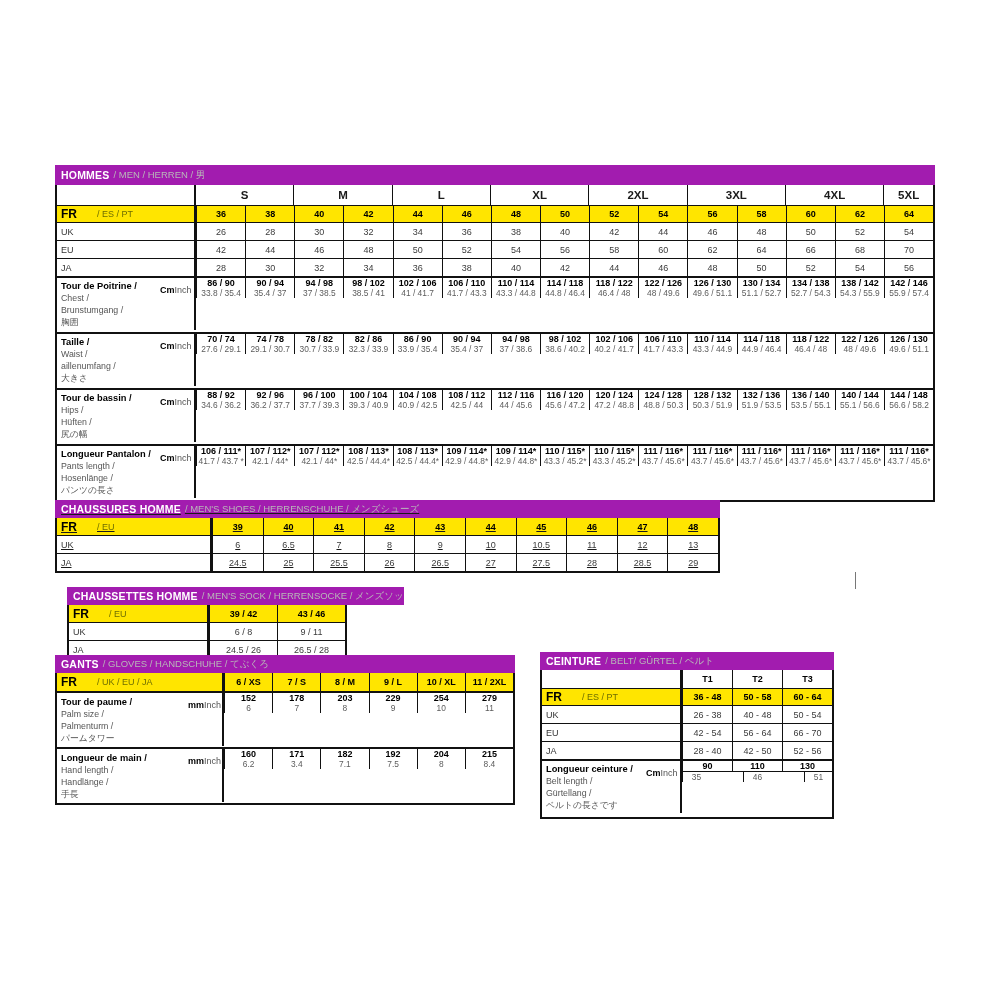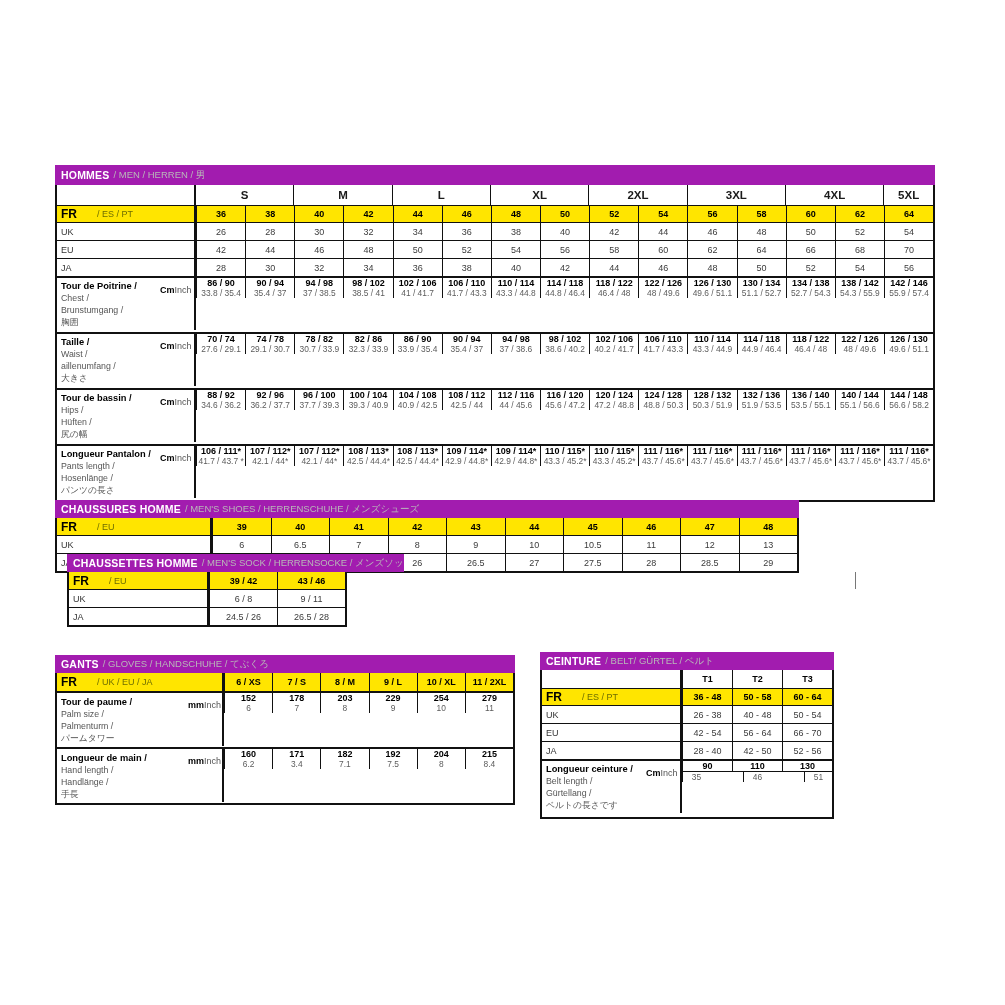--- a/index.html
+++ b/index.html
@@ -365,21 +365,21 @@
             <span class="c">43.7 / 45.6*</span>
             <span class="c">43.7 / 45.6*</span>
             <span class="c">43.7 / 45.6*</span>
             <span class="c">43.7 / 45.6*</span>
           </div>
       </div>
     </div>
   </div>
 </div>
 
-<div id="shoes" class="abs" style="left:55px;top:500px;width:744px;">
+<div id="shoes" class="abs" style="left:55px;top:500px;width:665px;text-decoration:underline;">
   <div class="bar bar18">
     <span class="bar-b">CHAUSSURES HOMME</span>
     <span class="bar-r">/ MEN'S SHOES / HERRENSCHUHE / メンズシューズ</span>
   </div>
   <div class="tbody">
     <div class="row yellow first">
       <div class="lbl">
         <b>FR</b>
         <span class="dim">/ EU</span>
       </div>
@@ -422,21 +422,21 @@
           <span class="c">27</span>
           <span class="c">27.5</span>
           <span class="c">28</span>
           <span class="c">28.5</span>
           <span class="c">29</span>
         </div>
     </div>
   </div>
 </div>
 
-<div id="socks" class="abs" style="left:55px;top:554px;padding-left:12px;">
+<div id="socks" class="abs" style="left:55px;top:587px;padding-left:12px;">
   <div class="bar bar18" style="width:337px;box-sizing:border-box;">
     <span class="bar-b">CHAUSSETTES HOMME</span>
     <span class="bar-r">/ MEN'S SOCK / HERRENSOCKE / メンズソックス</span>
   </div>
   <div class="tbody" style="width:280px;">
     <div class="row yellow first">
       <div class="lbl">
         <b>FR</b>
         <span class="dim">/ EU</span>
       </div>

